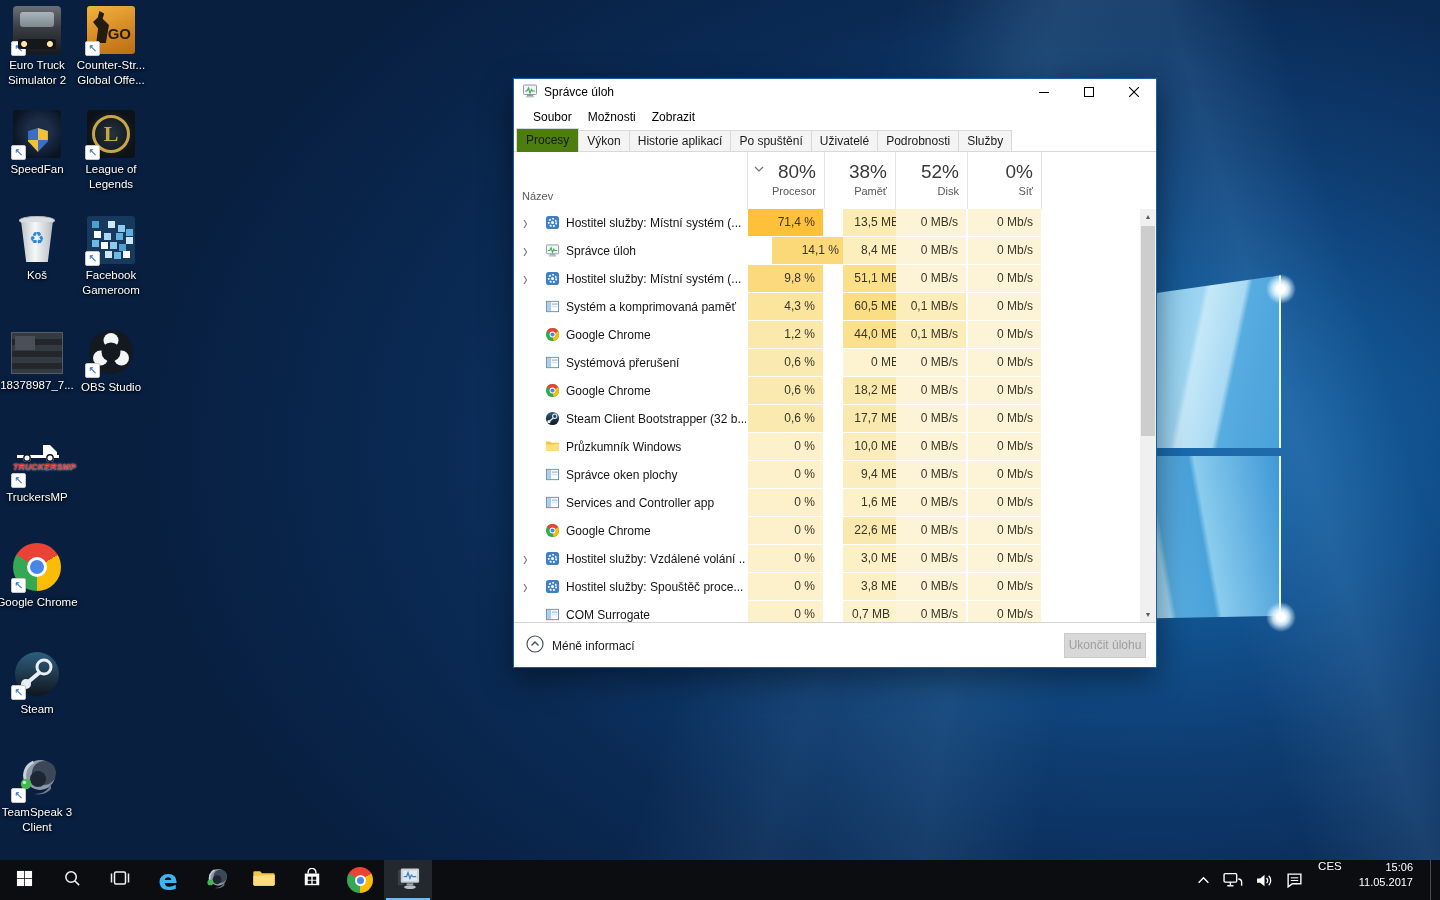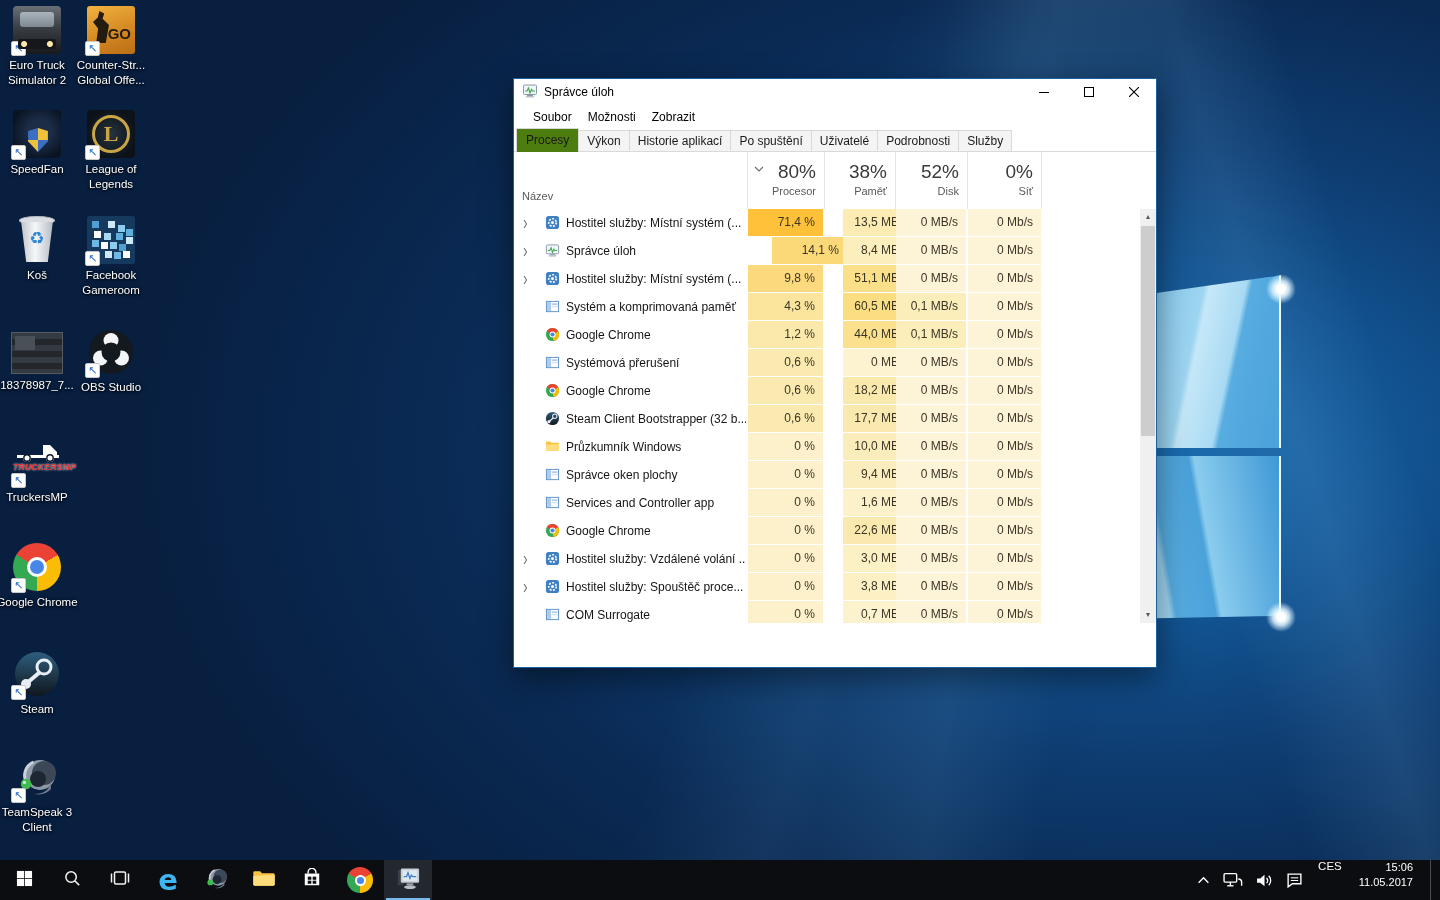--- a/index.html
+++ b/index.html
@@ -558,29 +558,39 @@
     <span class="picon">
             <svg viewBox="0 0 16 16">
               <rect x="1.5" y="2.5" width="13" height="11" fill="#fdfdfd" stroke="#5b8ec9"></rect>
               <rect x="2.2" y="3.2" width="4.3" height="9.6" fill="#aecbe8"></rect>
               <rect x="7.5" y="4.6" width="6" height="1.7" fill="#aecbe8"></rect>
               <rect x="7.5" y="7.2" width="6" height="1.7" fill="#d7e6f4"></rect>
             </svg>
           </span>
     <span class="pname">COM Surrogate</span>
     <span class="cell c-cpu" style="background: rgb(252, 241, 202);">0 %</span>
-    <span class="cell c-mem" style="background: rgb(252, 242, 205);">0,7 MB</span>
+    <span class="cell c-mem" style="background: rgb(252, 242, 205); text-align: center;">0,7 MB</span>
     <span class="cell c-disk" style="background: rgb(253, 244, 215);">0 MB/s</span>
     <span class="cell c-net" style="background: rgb(253, 244, 215);">0 Mb/s</span>
   </div>
 </div>
     <div class="tm-scroll">
       <span class="sarr" style="top:0;">▴</span>
       <span class="sthumb"></span>
       <span class="sarr" style="bottom:0;">▾</span>
+    </div>
+    <div class="tm-footer">
+      <div class="less">
+        <span><svg width="18" height="18" viewBox="0 0 18 18">
+              <circle cx="9" cy="9" r="8" fill="none" stroke="#46535f" stroke-width="1.2"></circle>
+              <polyline points="5.5,10.5 9,7 12.5,10.5" fill="none" stroke="#46535f" stroke-width="1.4"></polyline>
+            </svg></span>
+        <span>Méně informací</span>
+      </div>
+      <div class="endtask">Ukončit úlohu</div>
     </div>
   </div>
 
   <div class="taskbar">
     <div class="tb-btn">
       <span><svg width="17" height="17" viewBox="0 0 18 18">
             <g fill="#fff">
               <rect x="1" y="1" width="7.6" height="7.6"></rect>
               <rect x="9.4" y="1" width="7.6" height="7.6"></rect>
               <rect x="1" y="9.4" width="7.6" height="7.6"></rect>

